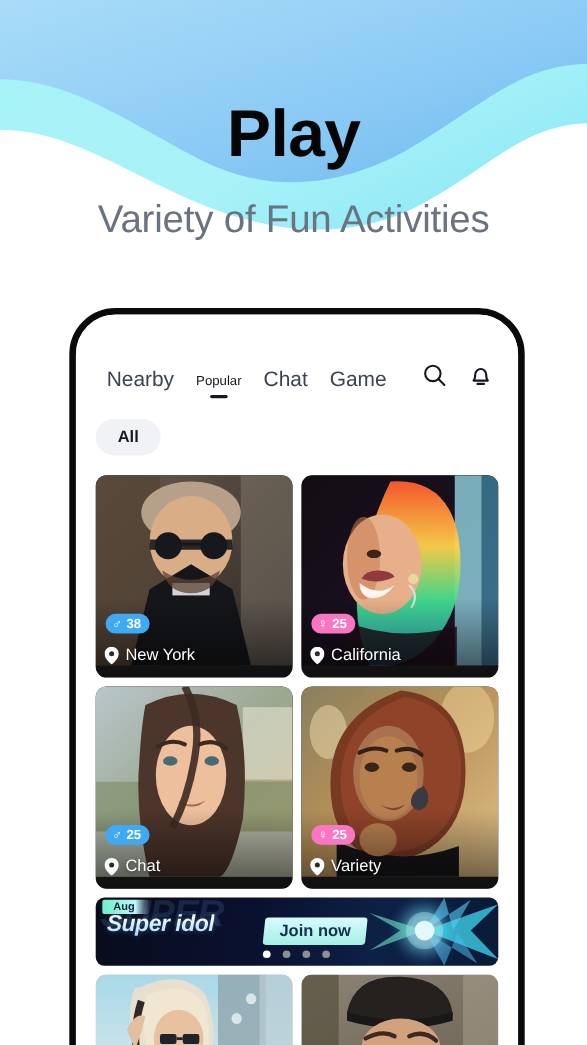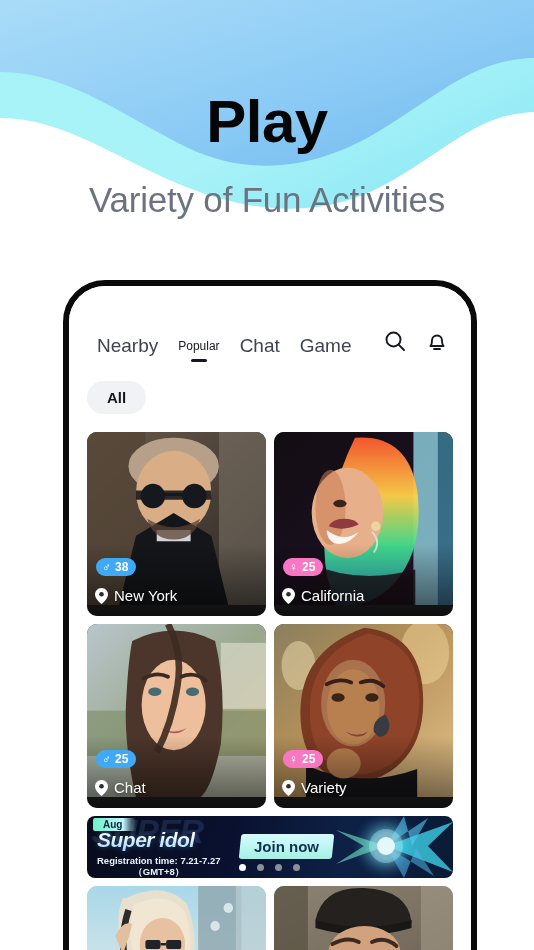--- a/index.html
+++ b/index.html
@@ -380,24 +380,20 @@
       <path d="M78 30 L145 6 L120 30 L145 56 Z" fill="#3fd9f0" opacity="0.75"></path>
       <path d="M78 30 L28 14 L56 30 L28 48 Z" fill="#6fe6c8" opacity="0.6"></path>
       <path d="M78 30 L96 0 L104 30 L120 2 Z" fill="#56c8f0" opacity="0.6"></path>
       <path d="M78 30 L96 62 L108 32 L126 60 Z" fill="#4fb6e8" opacity="0.55"></path>
       <circle cx="78" cy="30" r="9" fill="#ffffff" opacity="0.95"></circle>
       <circle cx="78" cy="30" r="17" fill="#bdf4ff" opacity="0.35"></circle>
     </svg>
     <div class="ghost">SUPER</div>
     <div class="aug">Aug</div>
     <div class="title">Super idol</div>
-    <div class="regline">
-      <span>Registration time: 7.21-7.27</span>
-      <span class="gmt">（GMT+8）</span>
-    </div>
     <div class="join">
       <span>Join now</span>
     </div>
     <div class="dots">
       <div class="dot on"></div>
       <div class="dot"></div>
       <div class="dot"></div>
       <div class="dot"></div>
     </div>
   </div>

